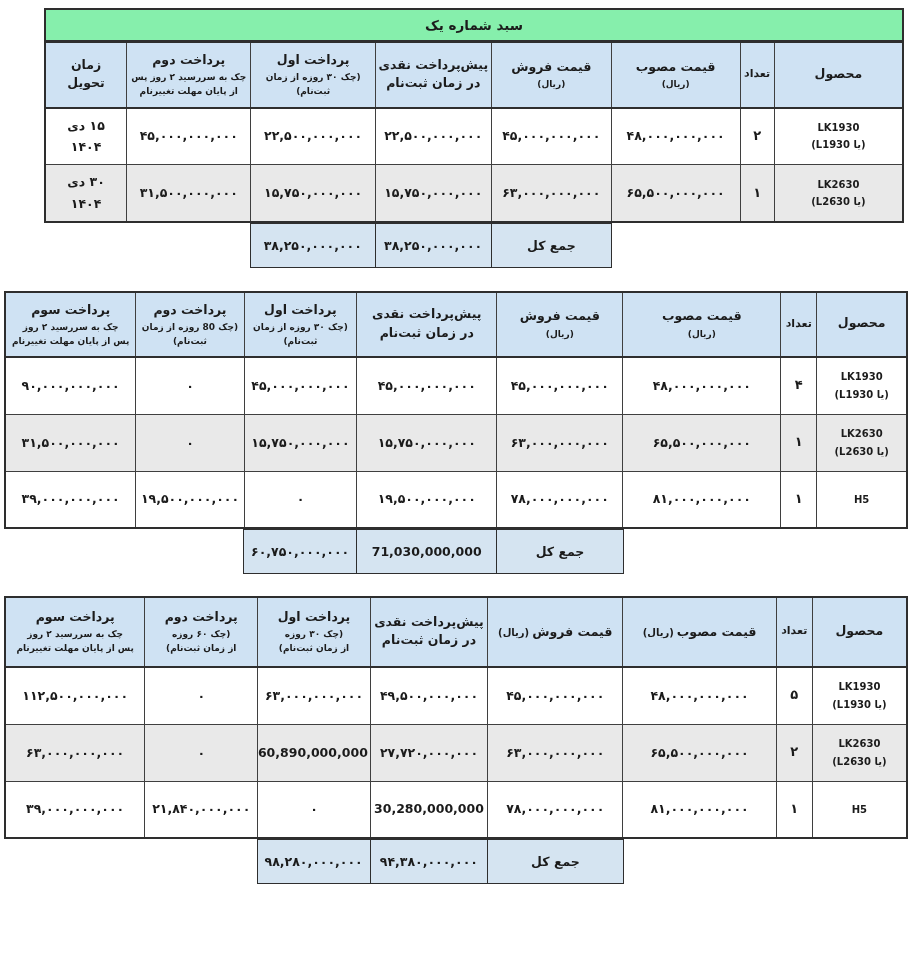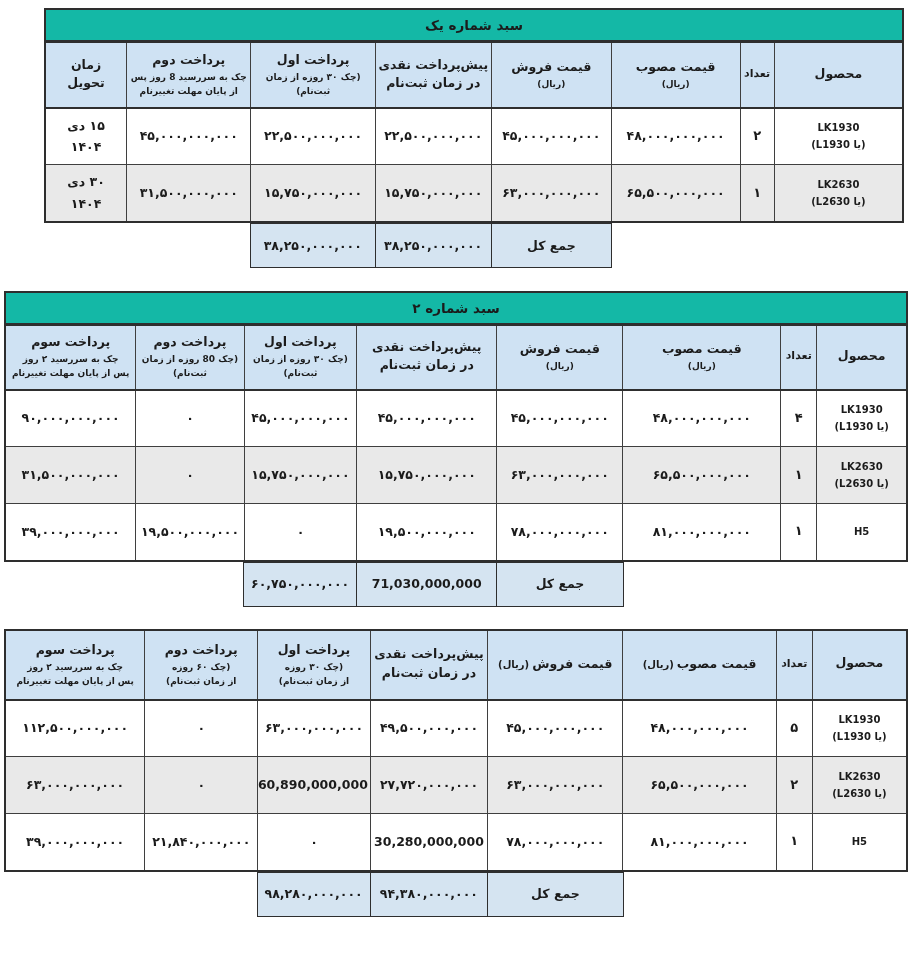--- a/index.html
+++ b/index.html
@@ -13,21 +13,21 @@
   }
   .basket { direction: rtl; }
   .b1 { width: 860px; margin: 8px 8px 0 44px; }
   .b2 { width: 904px; margin: 23px 4px 0 4px; }
   .b3 { width: 904px; margin: 22px 4px 6px 4px; }
 
   table { border-collapse: collapse; width: 100%; table-layout: fixed; }
   .main { border: 2px solid #2e2e2e; }
 
   .title-cell {
-    background: #14b8a6;
+    background: #86efac;
     border: 1px solid #2e2e2e;
     border-bottom: 3px solid #2e2e2e;
     text-align: center;
     font-weight: 700;
     font-size: 13.5px;
     padding: 7px 4px;
     letter-spacing: .2px;
   }
 
   th, td {
@@ -96,21 +96,21 @@
       </tr>
       <tr class="head-row">
         <th class="col-head"><span class="th-label">محصول</span><span class="th-sub"></span></th>
         <th class="col-head qty-head"><span class="th-label">تعداد</span><span class="th-sub"></span></th>
         <th class="col-head"><span class="th-label">قیمت مصوب</span><span class="th-sub">(ریال)</span></th>
         <th class="col-head"><span class="th-label">قیمت فروش</span><span class="th-sub">(ریال)</span></th>
         <th class="col-head"><span class="th-label">پیش‌پرداخت نقدی
 در زمان ثبت‌نام</span><span class="th-sub"></span></th>
         <th class="col-head"><span class="th-label">پرداخت اول</span><span class="th-sub">(چک ۳۰ روزه از زمان
 ثبت‌نام)</span></th>
-        <th class="col-head"><span class="th-label">پرداخت دوم</span><span class="th-sub">چک به سررسید 8 روز پس
+        <th class="col-head"><span class="th-label">پرداخت دوم</span><span class="th-sub">چک به سررسید ۲ روز پس
 از پایان مهلت تغییرنام</span></th>
         <th class="col-head"><span class="th-label">زمان
 تحویل</span><span class="th-sub"></span></th>
       </tr>
     </thead>
     <tbody>
       <tr>
         <td class="product-cell">LK1930
 (یا L1930)</td>
         <td class="quantity-cell">۲</td>
@@ -165,23 +165,20 @@
       <col style="width:10%">
         <col style="width:4%">
         <col style="width:17.5%">
         <col style="width:14%">
       <col style="width:15.5%">
         <col style="width:12.5%">
         <col style="width:12%">
         <col style="width:14.5%">
     </colgroup>
     <thead>
-      <tr>
-        <th class="title-cell" colspan="8">سبد شماره ۲</th>
-      </tr>
       <tr class="head-row">
         <th class="col-head"><span class="th-label">محصول</span><span class="th-sub"></span></th>
         <th class="col-head qty-head"><span class="th-label">تعداد</span><span class="th-sub"></span></th>
         <th class="col-head"><span class="th-label">قیمت مصوب</span><span class="th-sub">(ریال)</span></th>
         <th class="col-head"><span class="th-label">قیمت فروش</span><span class="th-sub">(ریال)</span></th>
         <th class="col-head"><span class="th-label">پیش‌پرداخت نقدی
 در زمان ثبت‌نام</span><span class="th-sub"></span></th>
         <th class="col-head"><span class="th-label">پرداخت اول</span><span class="th-sub">(چک ۳۰ روزه از زمان
 ثبت‌نام)</span></th>
         <th class="col-head"><span class="th-label">پرداخت دوم</span><span class="th-sub">(چک 80 روزه از زمان

